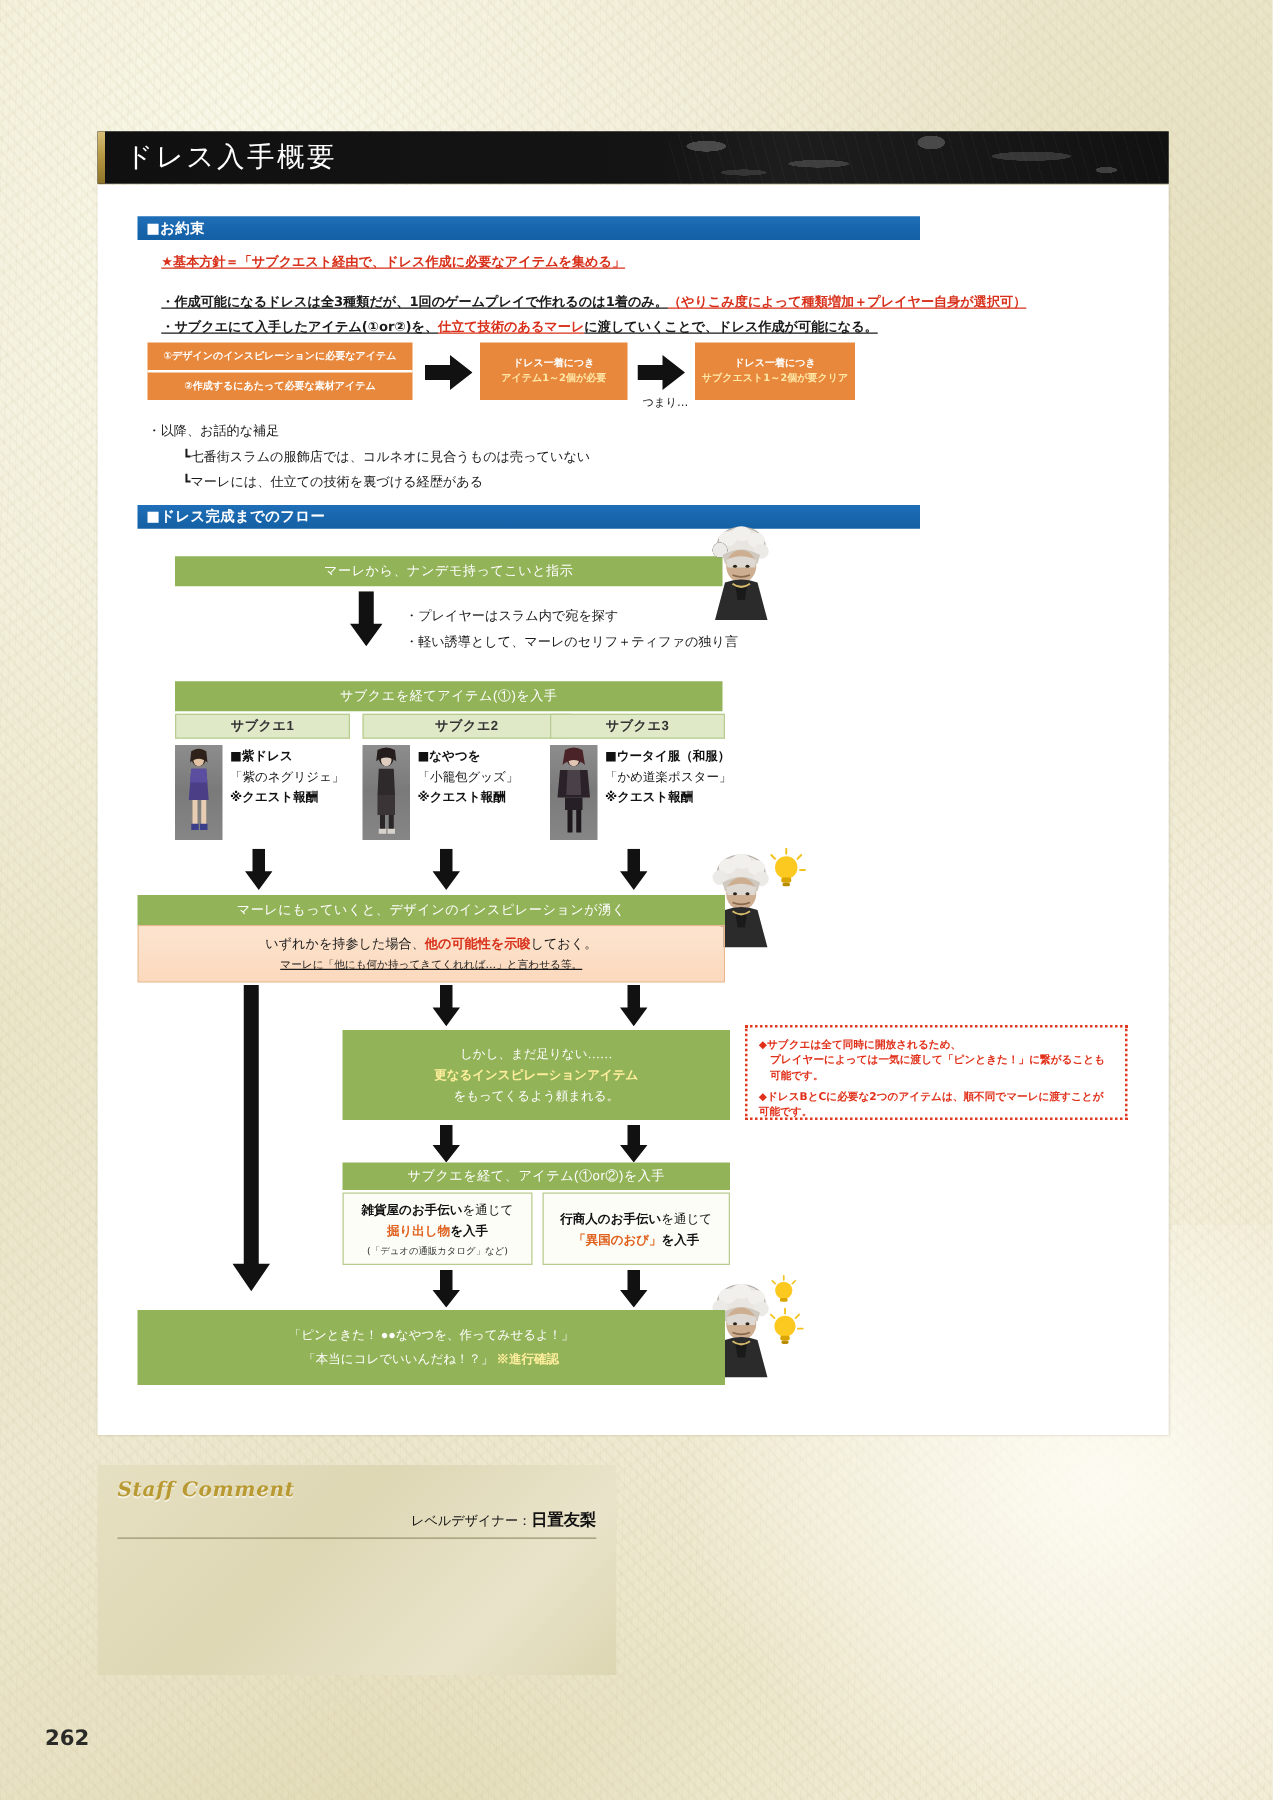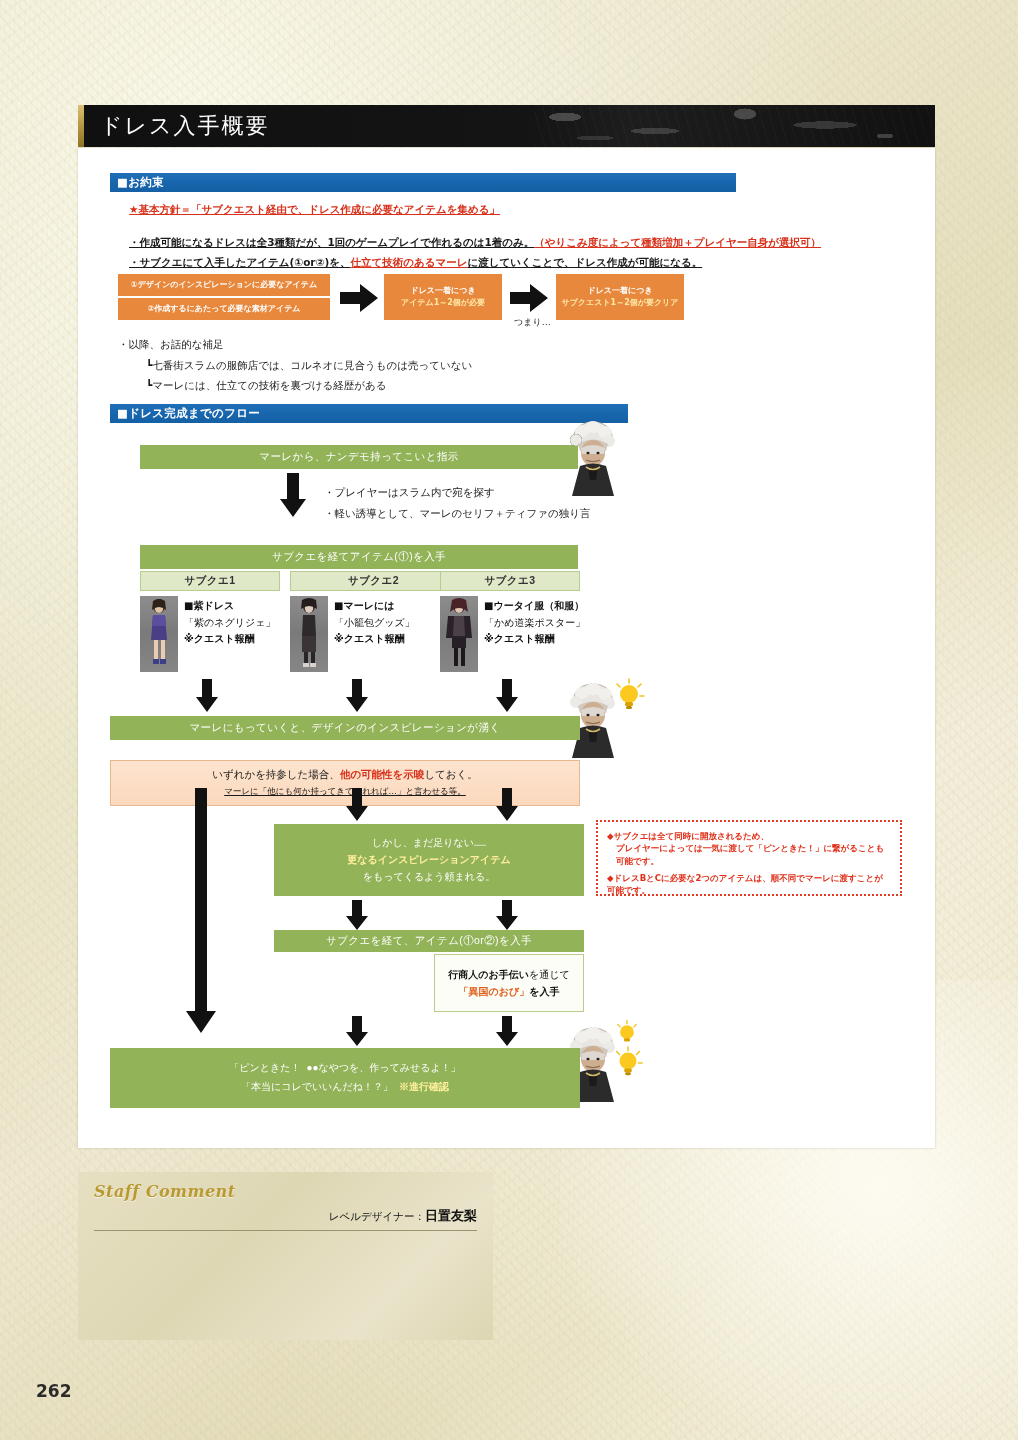--- a/index.html
+++ b/index.html
@@ -181,21 +181,21 @@
     background: #93b359;
     color: #ffffff;
     box-sizing: border-box;
     display: flex;
     flex-direction: column;
     align-items: center;
     justify-content: center;
     text-align: center;
     font-size: 10px;
     line-height: 1.7;
-    font-family: Liberation Mono, monospace;
+    font-family: Liberation Serif, serif;
   }
   .gbox .yellow { color: #ffef9c; font-weight: 700; }
 
   
   .pbox {
     position: absolute;
     background: linear-gradient(180deg, #fde4cf 0%, #fbd9bd 100%);
     border: 1px solid #e8b88c;
     box-sizing: border-box;
     display: flex;
@@ -377,21 +377,21 @@
 
   <div class="obox" style="left:478px; top:126px; width:128px; height:46px;">
     <div class="row">ドレス一着につき</div>
     <div class="row hi">サブクエスト1～2個が要クリア</div>
   </div>
 
   <div class="txt" style="left:40px; top:190px;">・以降、お話的な補足</div>
   <div class="txt" style="left:68px; top:211px;">┗七番街スラムの服飾店では、コルネオに見合うものは売っていない</div>
   <div class="txt" style="left:68px; top:231px;">┗マーレには、仕立ての技術を裏づける経歴がある</div>
 
-  <div class="section-bar" style="left:32px; top:256px; width:518px;">■ドレス完成までのフロー</div>
+  <div class="section-bar" style="left:32px; top:256px; width:626px;">■ドレス完成までのフロー</div>
 
   <div class="gbar" style="left:62px; top:297px; width:438px; height:24px;">マーレから、ナンデモ持ってこいと指示</div>
 
   <svg class="marle" style="left:484px; top:272px;" width="60" height="76" viewBox="0 0 60 76">
     <ellipse cx="31" cy="16" rx="19" ry="14" fill="#e9e6e1" stroke="#b5b0a8" stroke-width="1"></ellipse>
     <ellipse cx="20" cy="11" rx="7" ry="6" fill="#f2f0ed"></ellipse>
     <ellipse cx="31" cy="7" rx="8" ry="6" fill="#f2f0ed"></ellipse>
     <ellipse cx="43" cy="12" rx="7" ry="6" fill="#f2f0ed"></ellipse>
     <ellipse cx="14" cy="20" rx="6" ry="6" fill="#ecead F"></ellipse>
     <ellipse cx="14" cy="20" rx="6" ry="6" fill="#eceae6"></ellipse>
@@ -449,21 +449,21 @@
         <path d="M12 4 Q19 0 26 4 L27 13 Q19 7 11 13 Z" fill="#241d1b"></path>
         <path d="M13 19 L25 19 L26 40 L12 40 Z" fill="#2e2a2c"></path>
         <path d="M12 40 L26 40 L26 56 L12 56 Z" fill="#3a3437"></path>
         <rect x="14" y="56" width="4" height="12" fill="#2a2527"></rect>
         <rect x="21" y="56" width="4" height="12" fill="#2a2527"></rect>
         <rect x="13" y="67" width="6" height="4" fill="#d8d2cc"></rect>
         <rect x="20" y="67" width="6" height="4" fill="#d8d2cc"></rect>
       </svg>
     </div>
     <div class="qtext">
-      <div class="b">■マーレには</div>
+      <div class="b">■なやつを</div>
       <div>「小籠包グッズ」</div>
       <div class="b">※クエスト報酬</div>
     </div>
   </div>
 
   <div class="qcard" style="left:362px; top:448px; width:160px; height:76px;">
     <div class="thumb">
       <svg width="38" height="76" viewBox="0 0 38 76">
         <ellipse cx="19" cy="10" rx="6" ry="7" fill="#3b1f23"></ellipse>
         <ellipse cx="19" cy="12" rx="4.2" ry="5" fill="#e0c6b3"></ellipse>
@@ -516,21 +516,21 @@
       <line x1="5" y1="6" x2="8" y2="9"></line>
       <line x1="32" y1="18" x2="28" y2="18"></line>
     </g>
     <circle cx="17" cy="16" r="9" fill="#fcc921"></circle>
     <rect x="13" y="24" width="8" height="4" rx="1.5" fill="#d9a400"></rect>
     <rect x="14" y="28" width="6" height="3" rx="1.5" fill="#b98c00"></rect>
   </svg>
 
   <div class="gbar" style="left:32px; top:568px; width:470px; height:24px;">マーレにもっていくと、デザインのインスピレーションが湧く</div>
 
-  <div class="pbox" style="left:32px; top:592px; width:470px; height:46px;margin-top:20px;">
+  <div class="pbox" style="left:32px; top:592px; width:470px; height:46px;">
     <div class="l1">
       <span>いずれかを持参した場合、</span><span class="red bold">他の可能性を示唆</span><span>しておく。</span>
     </div>
     <div class="l2">マーレに「他にも何か持ってきてくれれば…」と言わせる等。</div>
   </div>
 
   <svg class="arrow-down" style="left:108px; top:640px;" width="30" height="245" viewBox="0 0 30 245">
     <polygon points="9,0 21,0 21,223 30,223 15,245 0,223 9,223" fill="#111"></polygon>
   </svg>
 
@@ -557,20 +557,29 @@
 
   <svg class="arrow-down" style="left:268px; top:752px;" width="22" height="30" viewBox="0 0 22 30">
     <polygon points="6,0 16,0 16,16 22,16 11,30 0,16 6,16" fill="#111"></polygon>
   </svg>
   <svg class="arrow-down" style="left:418px; top:752px;" width="22" height="30" viewBox="0 0 22 30">
     <polygon points="6,0 16,0 16,16 22,16 11,30 0,16 6,16" fill="#111"></polygon>
   </svg>
 
   <div class="gbar" style="left:196px; top:782px; width:310px; height:22px;">サブクエを経て、アイテム(①or②)を入手</div>
 
+  <div class="wbox" style="left:196px; top:806px; width:152px; height:58px;">
+    <div class="r1">
+      <span>雑貨屋のお手伝い</span><span style="font-weight:400;">を通じて</span>
+    </div>
+    <div class="r2">
+      <span class="orange">掘り出し物</span><span>を入手</span>
+    </div>
+    <div class="r3">(「デュオの通販カタログ」など)</div>
+  </div>
 
   <div class="wbox" style="left:356px; top:806px; width:150px; height:58px;">
     <div class="r1">
       <span>行商人のお手伝い</span><span style="font-weight:400;">を通じて</span>
     </div>
     <div class="r2">
       <span class="orange">「異国のおび」</span><span>を入手</span>
     </div>
   </div>
 

